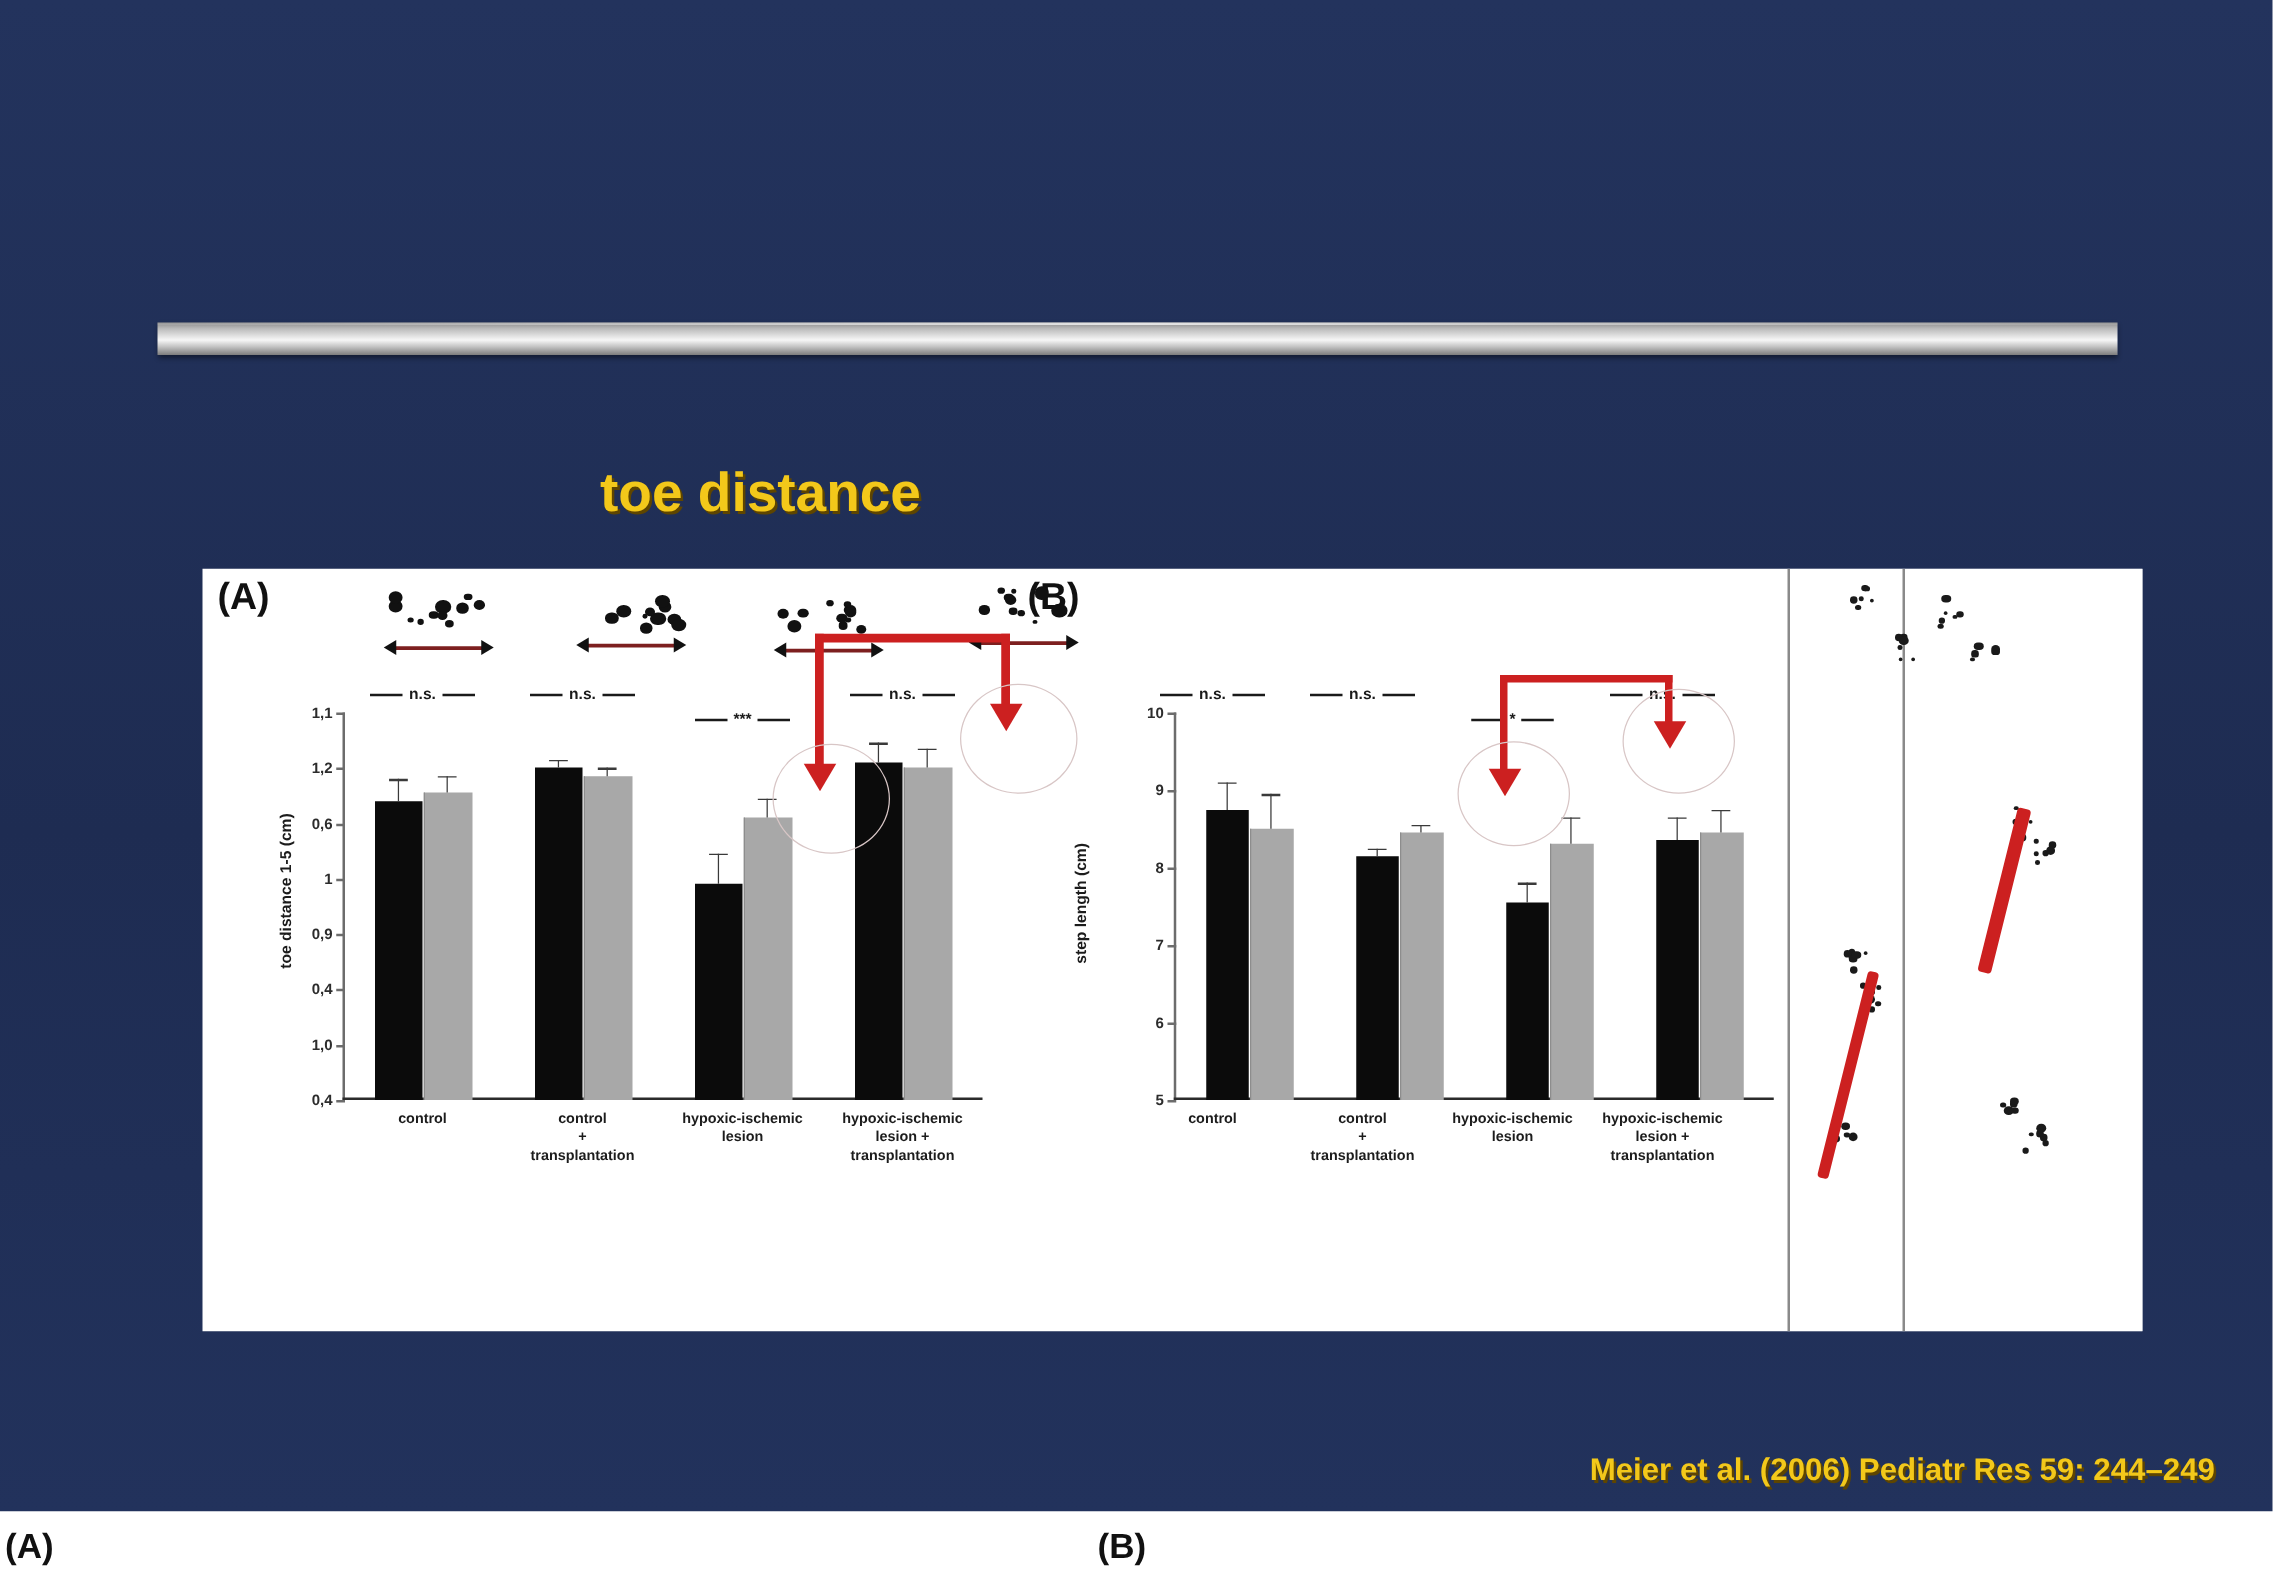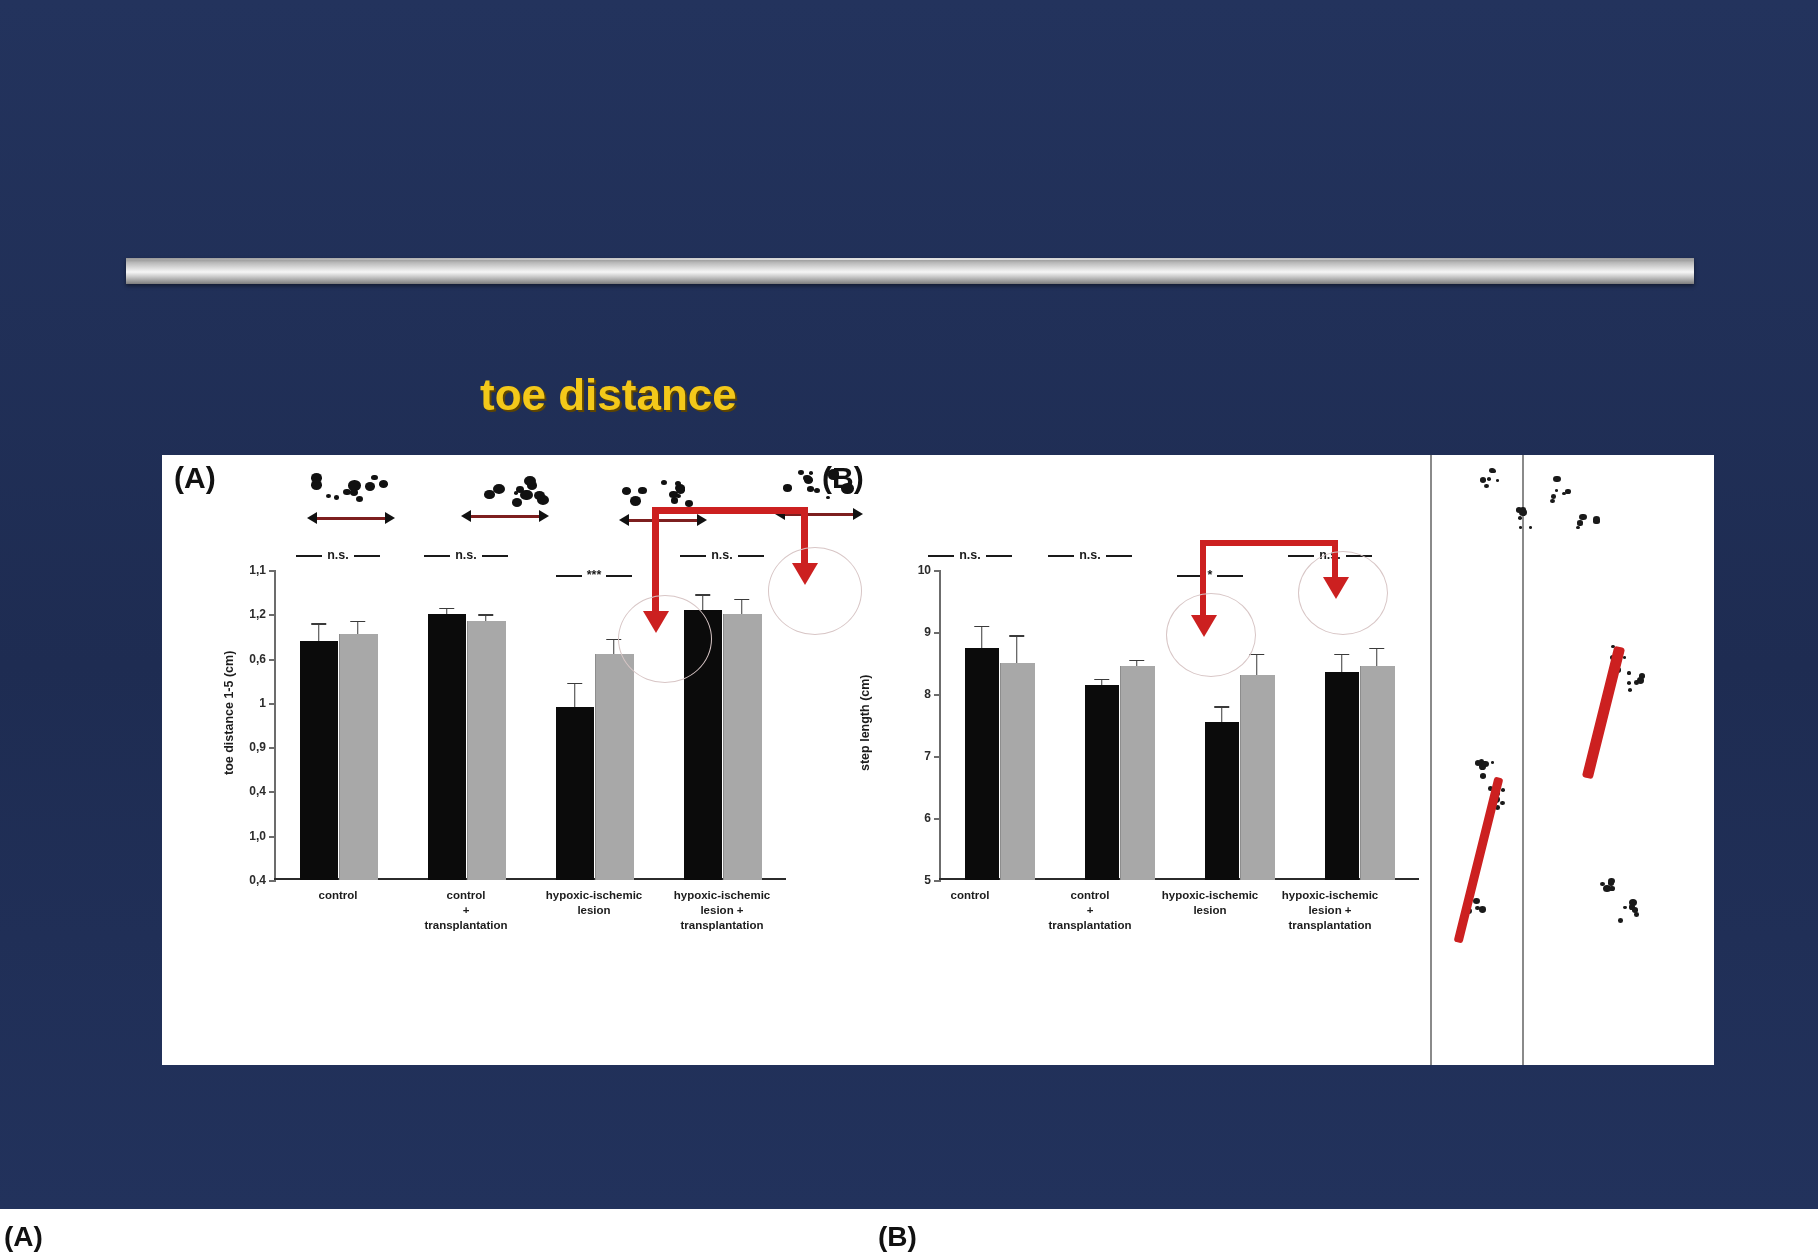--- a/index.html
+++ b/index.html
@@ -436,16 +436,17 @@
       <div class="ellipse" style="left: 606px; top: 92px; width: 92px; height: 86px;"></div>
       <div class="redline" style="left: 1038px; top: 85px; width: 6px; height: 80px;"></div>
       <div class="redline" style="left: 1038px; top: 85px; width: 138px; height: 6px;"></div>
       <div class="redline" style="left: 1170px; top: 85px; width: 6px; height: 42px;"></div>
       <div class="redarrow" style="left: 1029px; top: 160px;"></div>
       <div class="redarrow" style="left: 1161px; top: 122px;"></div>
       <div class="ellipse" style="left: 1004px; top: 138px; width: 88px; height: 82px;"></div>
       <div class="ellipse" style="left: 1136px; top: 96px; width: 88px; height: 82px;"></div>
     </div>
 
+  <div id="citation">Meier et al. (2006) Pediatr Res 59: 244–249</div>
 </div>
 
 <div class="ext-label" id="ext-a">(A)</div>
 <div class="ext-label" id="ext-b">(B)</div>
 
 </body></html>

